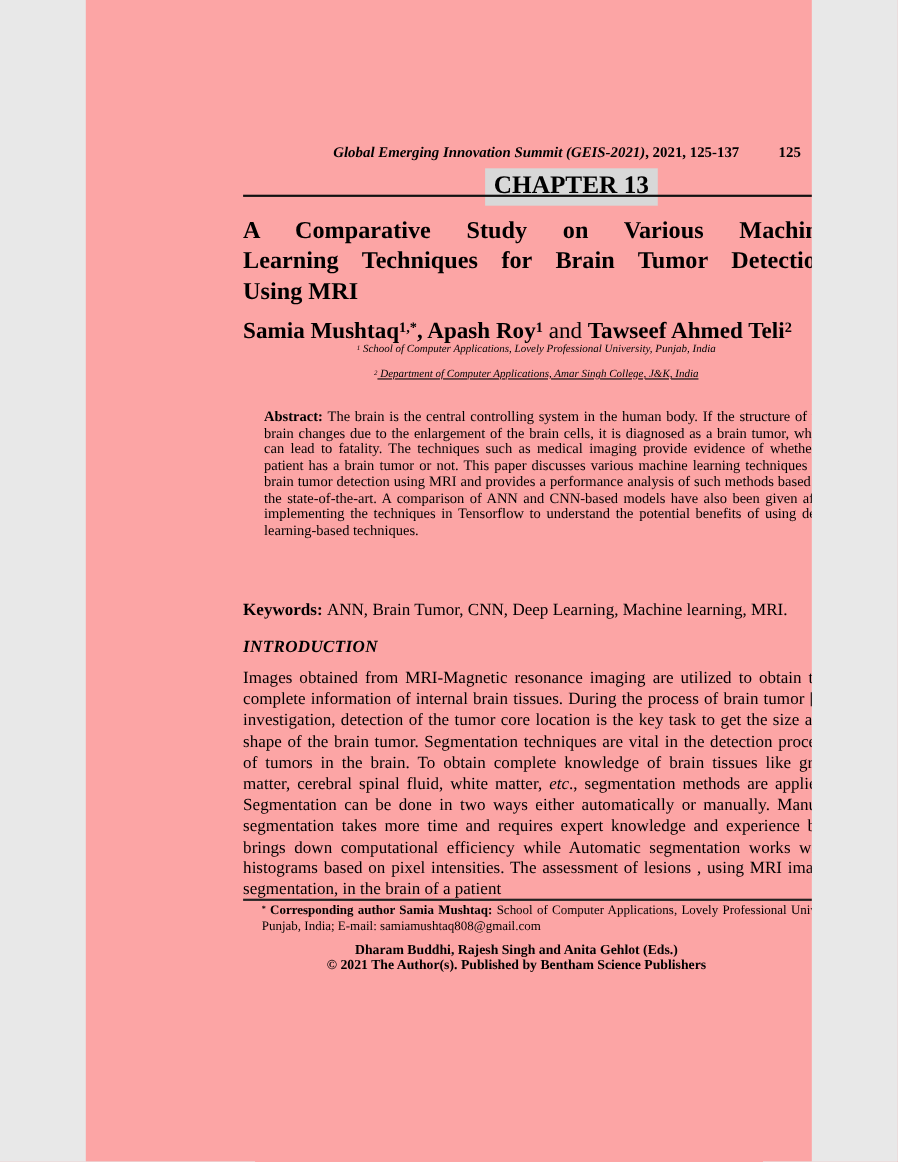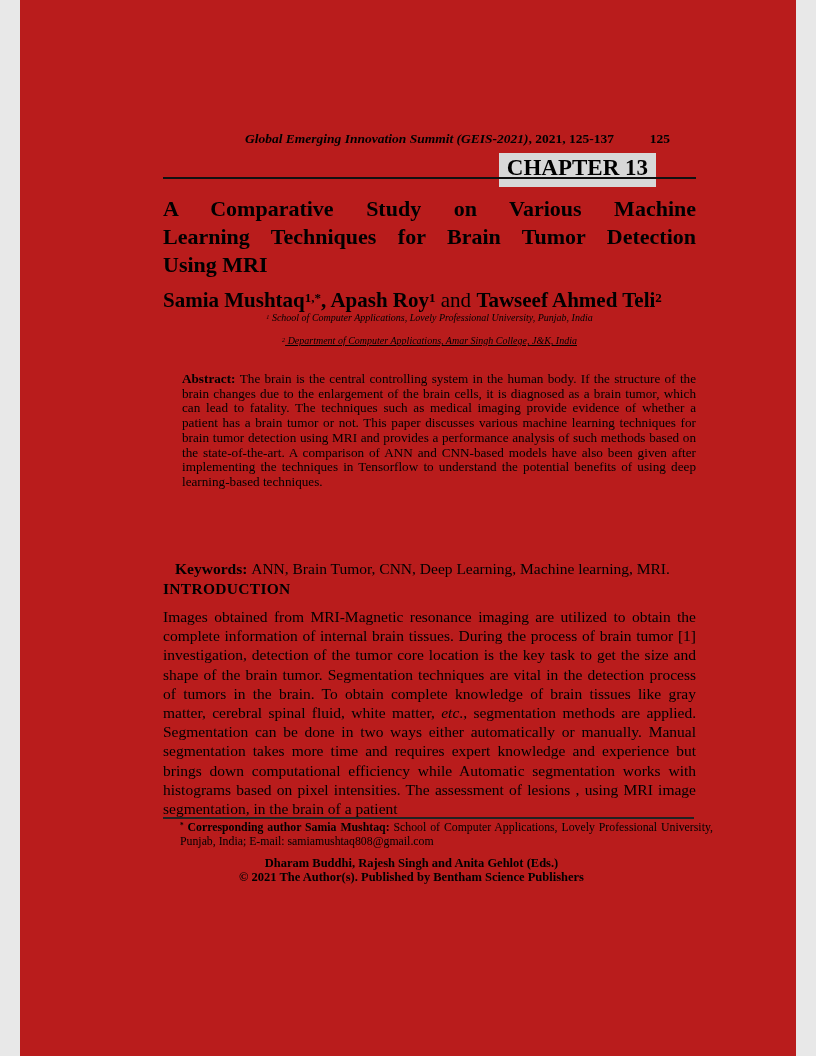--- a/index.html
+++ b/index.html
@@ -1,20 +1,20 @@
 <!DOCTYPE html>
 <html><head>
 <meta charset="utf-8">
 <style>
   html,body { margin:0; padding:0; background:#e8e8e8; }
   .page {
     position:relative;
-    width:776px; height:1056px;
+    width:660px; height:1056px;
     margin:0 auto;
-    background:#b91c1c;
+    background:#fca5a5;
     font-family:"Liberation Serif", serif;
     color:#000000;
     overflow:hidden;
   }
   sup.rich-sup {
     font-size:0.62em;
     line-height:0;
     position:relative;
     top:-0.38em;
     vertical-align:baseline;
@@ -57,28 +57,27 @@
   }
   .affiliation-1 { top:312px; }
   .affiliation-2 { top:335px; }
   
   .abstract-block {
     position:absolute; top:372px; left:162px; width:514px;
     font-size:13.2px; line-height:14.7px; text-align:justify;
   }
   
   .keywords-line {
-    position:absolute; top:560px; left:143px; width:533px;
+    position:absolute; top:546px; left:143px; width:533px;
     font-size:15.5px;
-    margin-left:12px;
   }
   
   .section-heading {
     position:absolute; top:580px; left:143px; width:533px;
-    font-size:15.5px; font-weight:bold; letter-spacing:0.3px;
+    font-size:15.5px; font-weight:bold; letter-spacing:0.3px;font-style:italic;
   }
   .intro-paragraph {
     position:absolute; top:607px; left:143px; width:533px;
     font-size:15.5px; line-height:19.2px; text-align:justify;
   }
   
   .footnote-rule {
     position:absolute; top:817px; left:143px; width:531px; height:1.5px;
     background:#222;
   }

